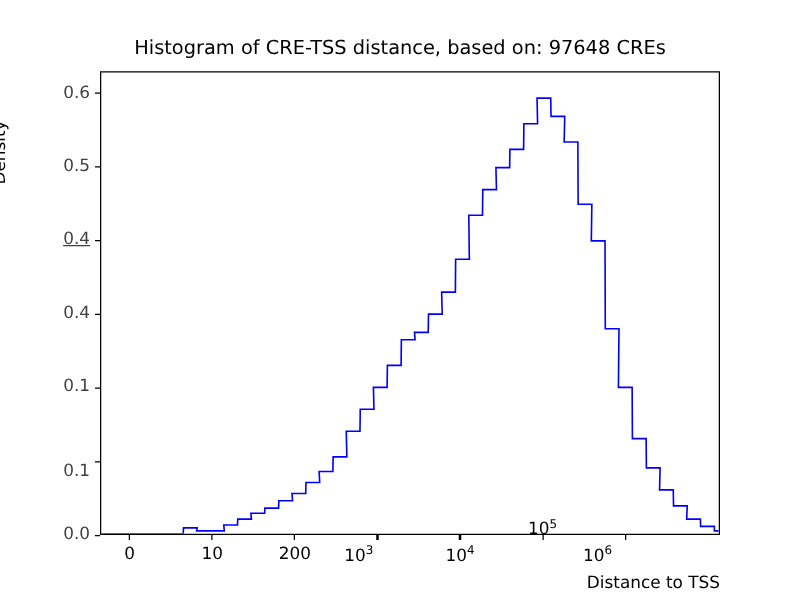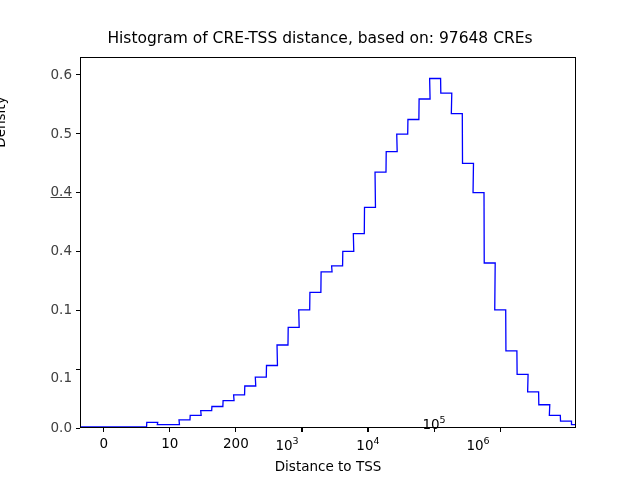--- a/index.html
+++ b/index.html
@@ -62,21 +62,21 @@
     transform:rotate(-90deg);
     transform-origin:0 0;
     font-size:13.5px;
     color:#000;
     text-align:center;
   }
   #xlabel{
     position:absolute;
     left:80px;top:458px;
     width:496px;
-    text-align:center;
+    text-align:right;
     font-size:13.5px;
     color:#000;
   }
 </style>
 </head>
 <body>
 
 <div id="figure">
 
   <div id="title">Histogram of CRE-TSS distance, based on: 97648 CREs</div>

